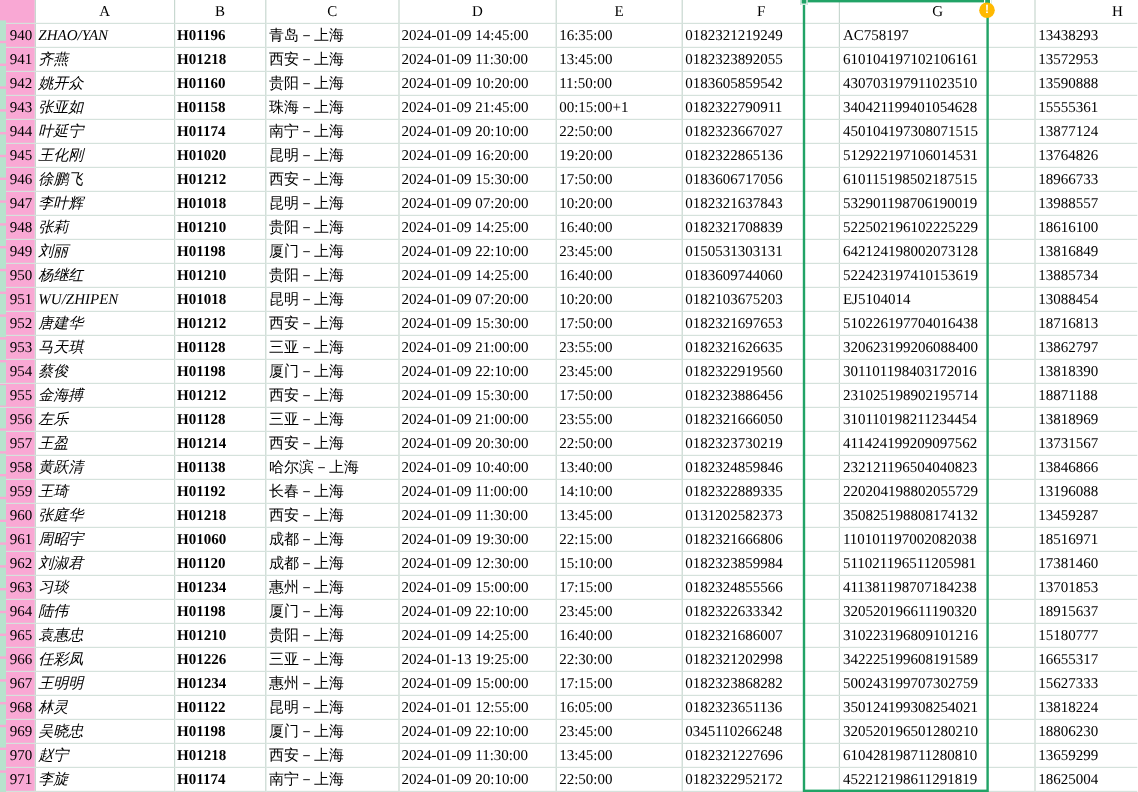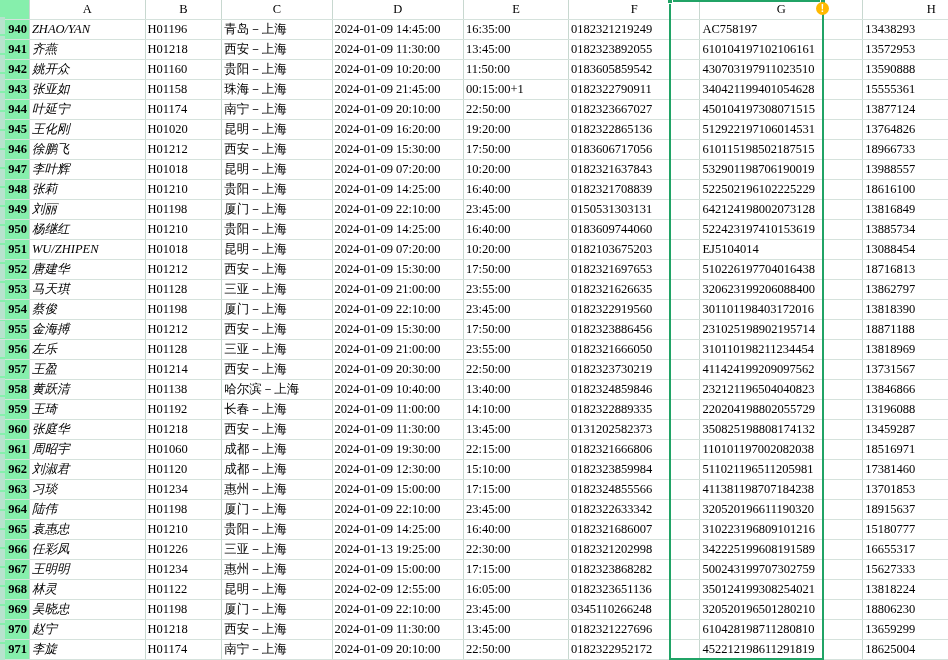--- a/index.html
+++ b/index.html
@@ -42,42 +42,42 @@
     font-family: "Liberation Sans", sans-serif;
     font-size: 11px;
     color: #333;
     text-align: center;
     height: 16px;
     line-height: 16px;
     font-weight: normal;
   }
   
   td.rowhead, th.rowhead {
-    background: #86efac;
+    background: #f9a8d4;
     font-family: "Liberation Sans", sans-serif;
     font-size: 11.5px;
     color: #222;
     text-align: right;
     padding-right: 3px;
-    font-weight: bold;
+    font-weight: normal;
     border-right: 1px solid #9fb8ae;
     width: 28px;
   }
   col.c-rowhead { width: 28px; }
   col.c-a { width: 110px; }
   col.c-b { width: 73px; }
   col.c-c { width: 105px; }
   col.c-d { width: 125px; }
   col.c-e { width: 100px; }
   col.c-f { width: 125px; }
   col.c-g { width: 155px; }
   col.c-h { width: 130px; }
 
   td.a { padding-left: 3px; font-style: italic; }
-  td.b { padding-left: 3px; }
+  td.b { padding-left: 3px; font-weight: bold; }
   td.c { padding-left: 5px; }
   td.d { padding-left: 6px; }
   td.e { padding-left: 5px; }
   td.f { padding-left: 4px; }
   td.g { padding-left: 4px; }
   td.h { padding-left: 4px; }
 
   
   .sel-box {
     position: absolute;
@@ -500,21 +500,21 @@
           <td class="e">17:15:00</td>
           <td class="f">0182323868282</td>
           <td class="g">500243199707302759</td>
           <td class="h">15627333</td>
         </tr>
         <tr>
           <td class="rowhead">968</td>
           <td class="a">林灵</td>
           <td class="b">H01122</td>
           <td class="c">昆明－上海</td>
-          <td class="d">2024-02-09 12:55:00</td>
+          <td class="d">2024-01-01 12:55:00</td>
           <td class="e">16:05:00</td>
           <td class="f">0182323651136</td>
           <td class="g">350124199308254021</td>
           <td class="h">13818224</td>
         </tr>
         <tr>
           <td class="rowhead">969</td>
           <td class="a">吴晓忠</td>
           <td class="b">H01198</td>
           <td class="c">厦门－上海</td>

